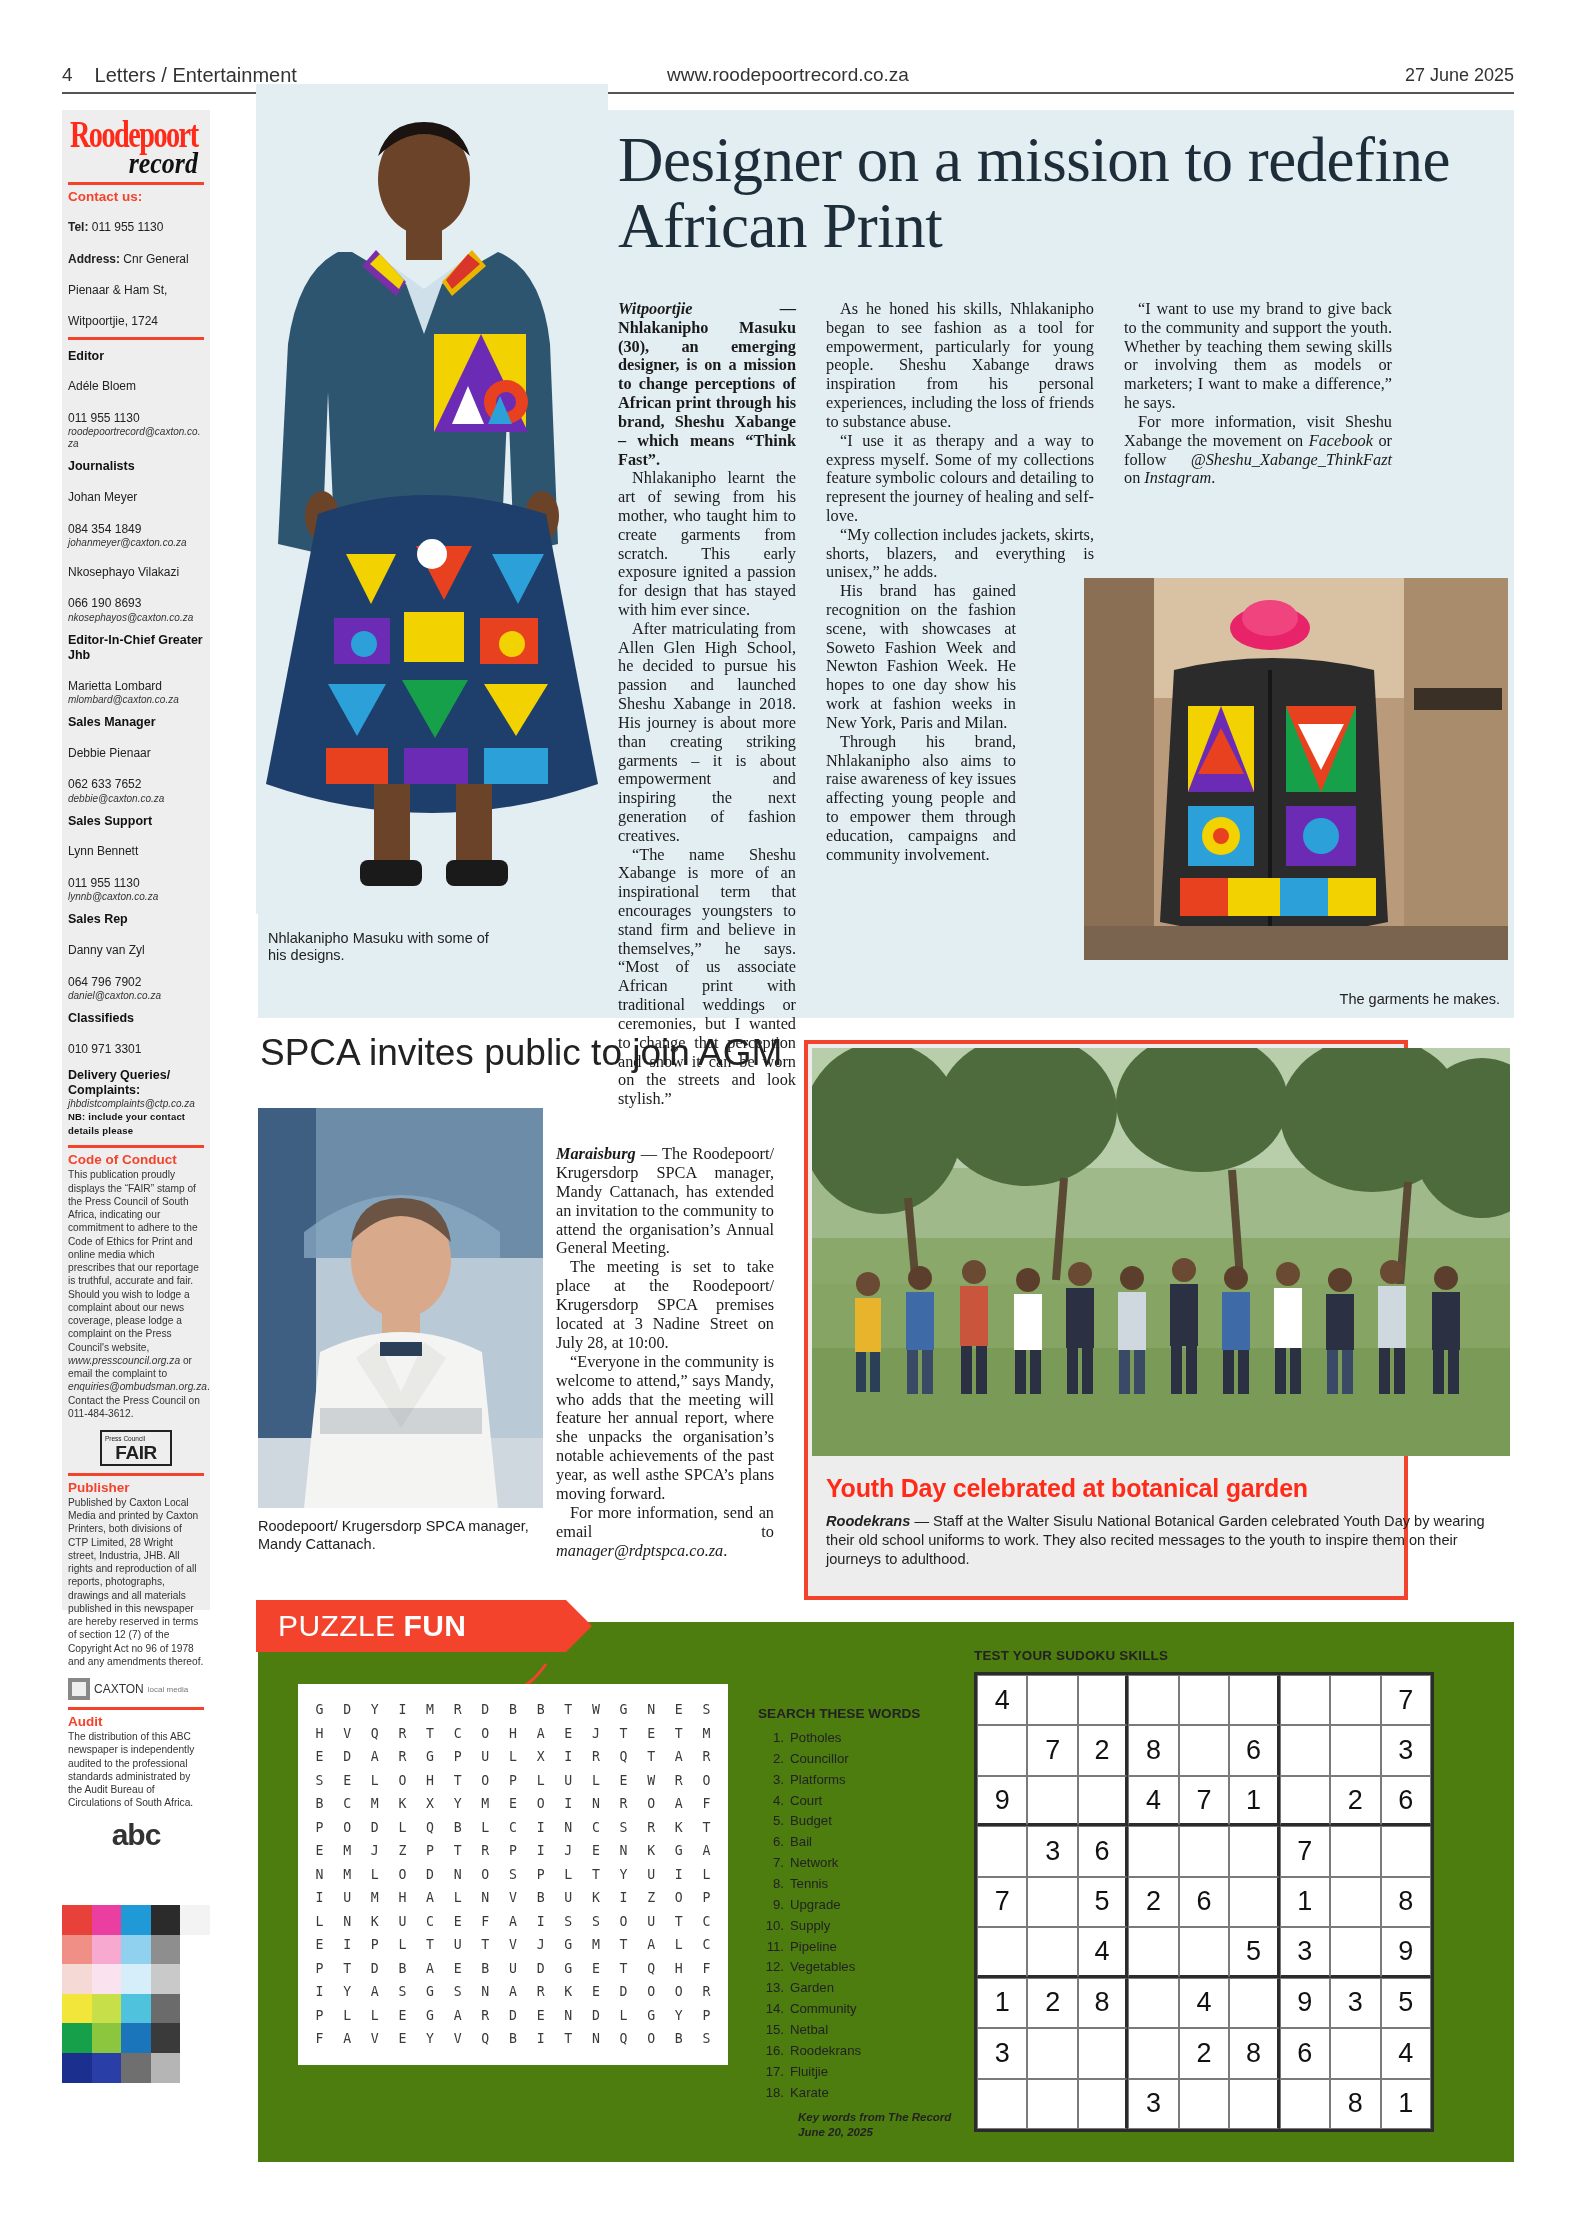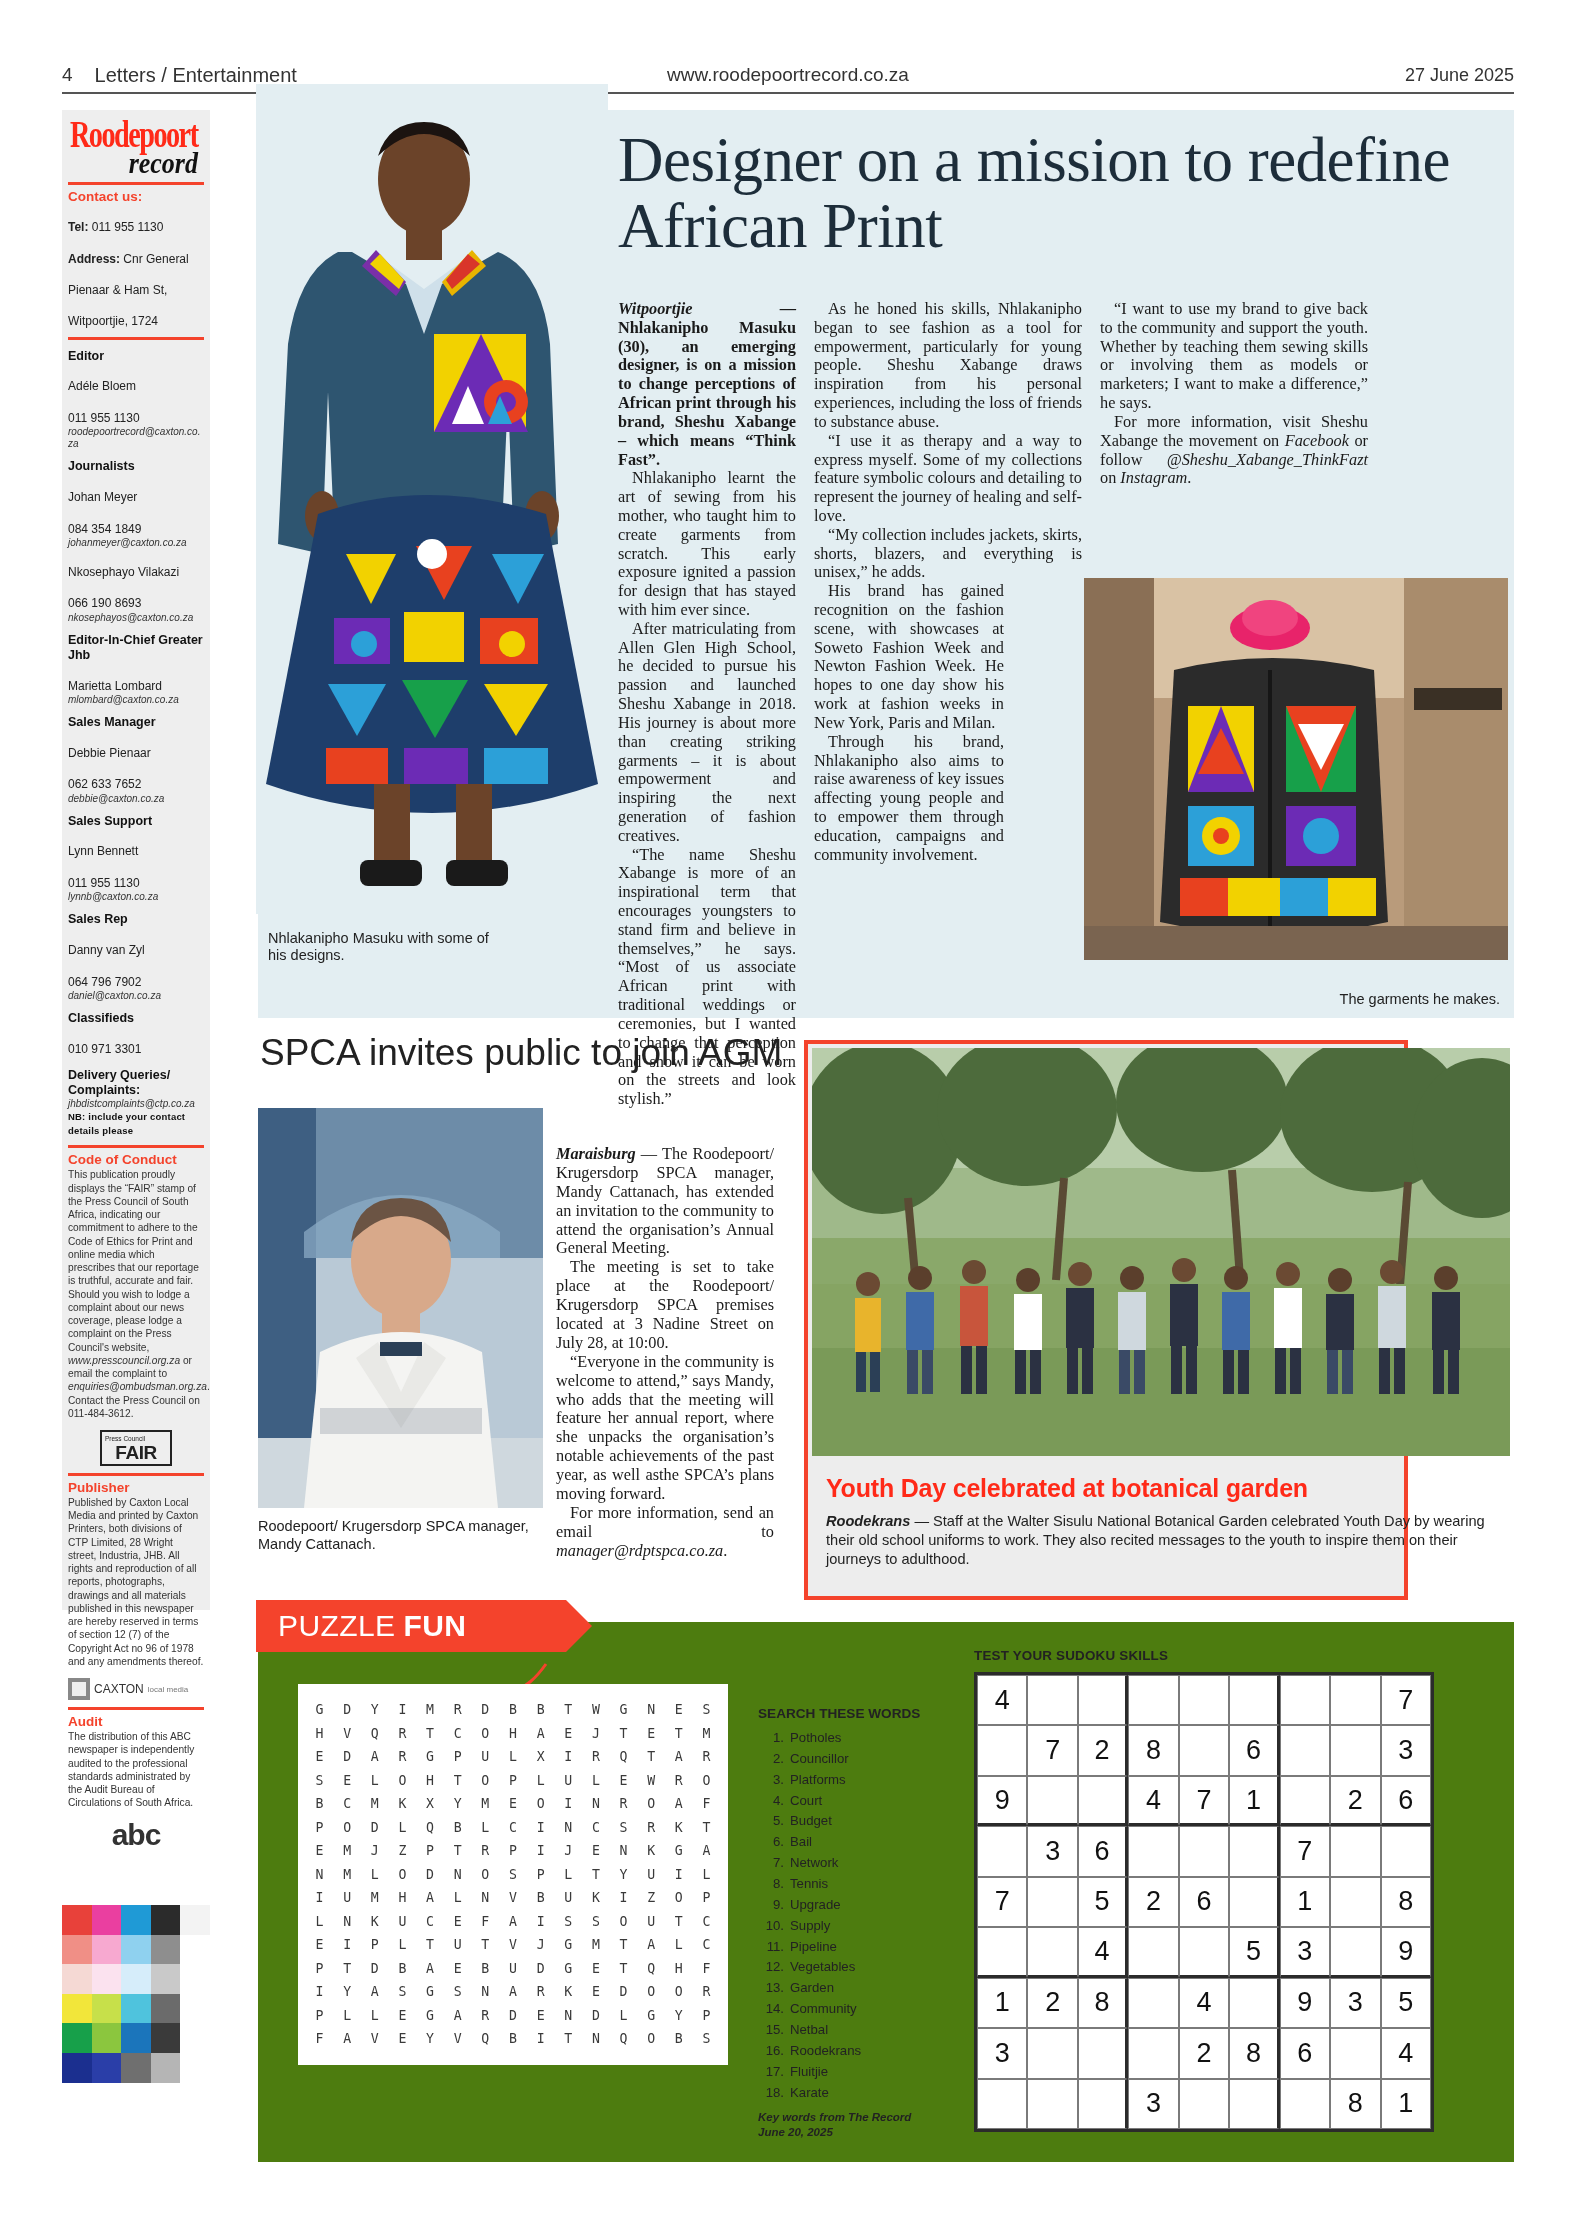--- a/index.html
+++ b/index.html
@@ -77,21 +77,21 @@
   .hero-photo {
     position: absolute; left: -2px; top: -26px; width: 352px; height: 830px;
     overflow: hidden;
   }
   .headline {
     position: absolute; left: 360px; top: 18px; width: 885px;
     font-family: "Liberation Serif", serif;
     font-size: 63px; line-height: 1.04; color: #1d2d3a; font-weight: normal;
     letter-spacing: -0.5px;
   }
-  .cols { position: absolute; left: 360px; top: 190px; width: 885px; display: flex; gap: 18px; }
+  .cols { position: absolute; left: 360px; top: 190px; width: 885px; display: flex; gap: 30px; }
   .col { width: 283px; }
   .col p {
     font-family: "Liberation Serif", serif;
     font-size: 16.3px; line-height: 1.155; color: #1a1a1a;
     text-align: justify; text-indent: 14px; hyphens: auto;
   }
   .col p.lead { text-indent: 0; }
   .col p.intro { font-weight: bold; }
   .col p i { font-style: italic; }
   .col.c1 { width: 178px; padding-left: 0; }
@@ -150,21 +150,21 @@
   .ws-grid { position: absolute; left: 40px; top: 62px; width: 430px; background: #fff; padding: 14px 10px; }
   .ws-row { display: flex; justify-content: space-between; }
   .ws-row span { width: 23px; text-align: center; font-family: "DejaVu Sans Mono", monospace; font-size: 13.2px; color: #3a3a3a; line-height: 1.78; }
 
   .ws-words { position: absolute; left: 500px; top: 84px; width: 180px; }
   .ws-words .wh { font-size: 13.6px; font-weight: bold; color: #222; margin-bottom: 7px; }
   .ws-words ol { list-style: none; counter-reset: w; }
   .ws-words li { counter-increment: w; font-size: 13.2px; color: #222; line-height: 1.58; }
   .ws-words li:before { content: counter(w) ". "; display: inline-block; width: 26px; text-align: right; padding-right: 6px; }
   .ws-foot { position: absolute; left: 500px; bottom: 22px; font-size: 11.5px; font-weight: bold; color: #222; line-height: 1.3; }
-  .ws-foot i { font-style: italic; font-weight: bold; }
+  .ws-foot i { font-style: italic; font-weight: bold; margin-left: 40px; }
 
   .sud-title { position: absolute; left: 716px; top: 26px; font-size: 13.4px; font-weight: bold; color: #222; letter-spacing: .2px;}
   .sudoku { position: absolute; left: 716px; top: 50px; width: 460px; height: 460px; background: #fff; border: 3px solid #2b2b2b; display: grid; grid-template-columns: repeat(9, 1fr); grid-template-rows: repeat(9, 1fr); }
   .sud-cell { border: 1px solid #7a7a7a; display: flex; align-items: center; justify-content: center; font-size: 27px; color: #111; font-family: "Liberation Sans", sans-serif; }
   .sud-cell.r3 { border-bottom: 3px solid #2b2b2b; }
   .sud-cell.c3 { border-right: 3px solid #2b2b2b; }
 </style>
 </head>
 <body>
 

